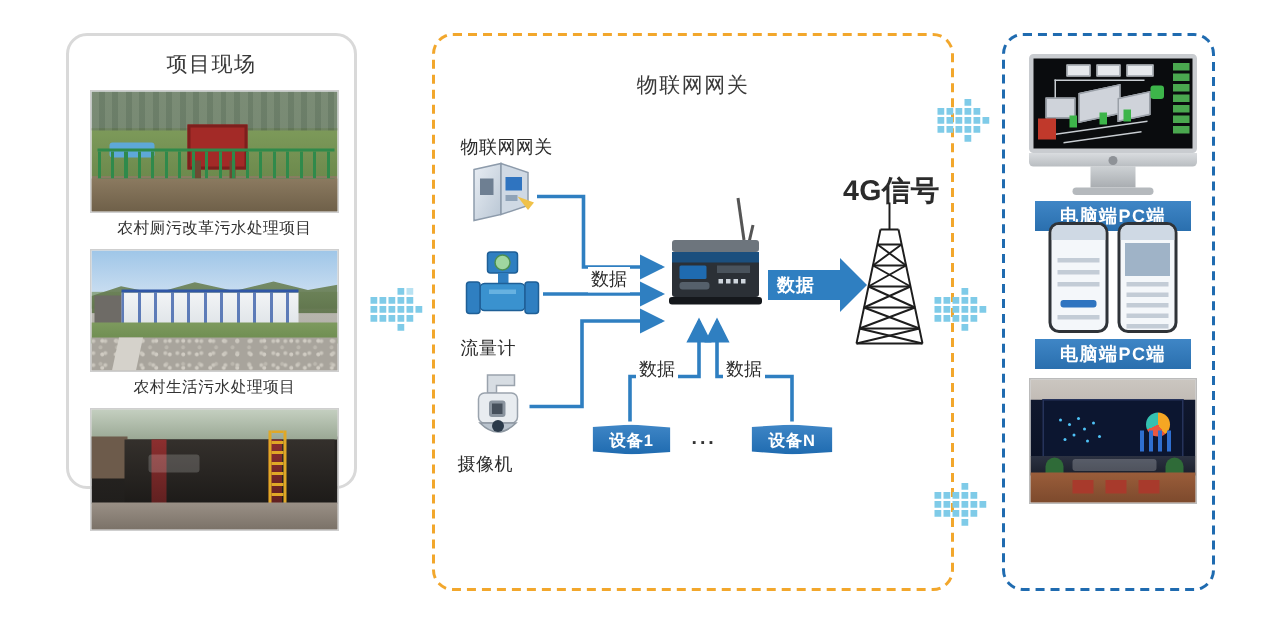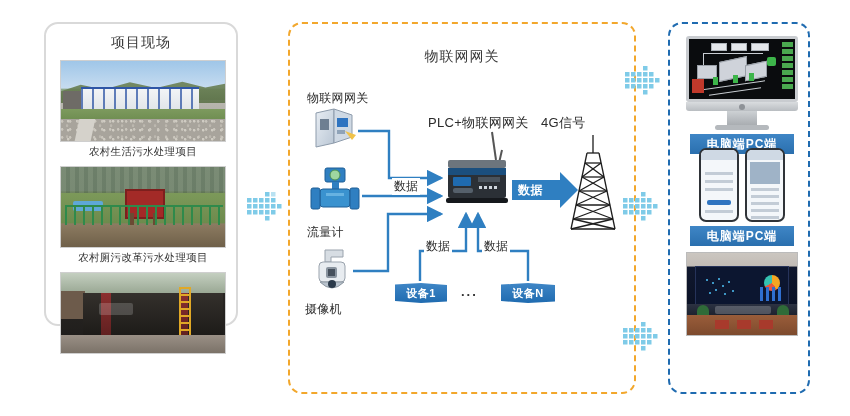--- a/index.html
+++ b/index.html
@@ -195,21 +195,21 @@
     position: absolute;
     font-size: 12px;
     color: #2b2b2b;
     white-space: nowrap;
     letter-spacing: .3px;
   }
   .lbl-wq   { left: 307px; top: 90px; }
   .lbl-flow { left: 307px; top: 224px; }
   .lbl-cam  { left: 305px; top: 301px; }
   .lbl-plc  { left: 428px; top: 114px; font-size: 13px; }
-  .lbl-4g   { left: 541px; top: 114px; font-size: 13px; }
+  .lbl-4g   { left: 562px; top: 114px; font-size: 19px; font-weight: bold; }
 
   
   .icon-wq {
     position: absolute; left: 312px; top: 107px; width: 46px; height: 42px;
   }
   .icon-flow {
     position: absolute; left: 308px; top: 166px; width: 54px; height: 52px;
   }
   .icon-cam {
     position: absolute; left: 313px; top: 248px; width: 40px; height: 48px;
@@ -389,66 +389,65 @@
 <body>
 
 <div class="stage">
 
   <div class="panel-left">
     <div class="panel-left-title">项目现场</div>
 
     <div class="site-list">
 
       <div class="site-item">
-        <div class="site-photo ph1">
-          <div class="hill"></div>
-          <div class="bldg2"></div>
-          <div class="bldg"></div>
-          <div class="grass"></div>
-          <div class="gravel"></div>
-          <div class="path"></div>
-        </div>
-        <div class="site-cap">农村生活污水处理项目</div>
-      </div>
-
-      <div class="site-item">
         <div class="site-photo ph2">
           <div class="trees"></div>
           <div class="pool"></div>
           <div class="sign"></div>
           <div class="signpost"></div>
           <div class="signpost2"></div>
           <div class="fence"></div>
           <div class="dirt"></div>
         </div>
         <div class="site-cap">农村厕污改革污水处理项目</div>
       </div>
 
       <div class="site-item">
+        <div class="site-photo ph1">
+          <div class="hill"></div>
+          <div class="bldg2"></div>
+          <div class="bldg"></div>
+          <div class="grass"></div>
+          <div class="gravel"></div>
+          <div class="path"></div>
+        </div>
+        <div class="site-cap">农村生活污水处理项目</div>
+      </div>
+
+      <div class="site-item">
         <div class="site-photo ph3">
           <div class="sky"></div>
           <div class="house"></div>
           <div class="tankrow"></div>
           <div class="logo"></div>
           <div class="ladder"></div>
           <div class="ground"></div>
         </div>
       </div>
 
     </div>
   </div>
 
   <div class="panel-mid">
     <div class="panel-mid-title">物联网网关</div>
   </div>
 
   <div class="mid-label lbl-wq">物联网网关</div>
   <div class="mid-label lbl-flow">流量计</div>
   <div class="mid-label lbl-cam">摄像机</div>
-  <div class="mid-label lbl-plc">PLC+物联网网关</div>
   <div class="mid-label lbl-4g">4G信号</div>
 
   <div class="icon-wq">
     <svg viewBox="0 0 46 42" width="46" height="42">
       <defs>
         <linearGradient id="wqg" x1="0" y1="0" x2="1" y2="1">
           <stop offset="0" stop-color="#e9eef4"></stop>
             <stop offset="1" stop-color="#b9c6d4"></stop>
         </linearGradient>
       </defs>

